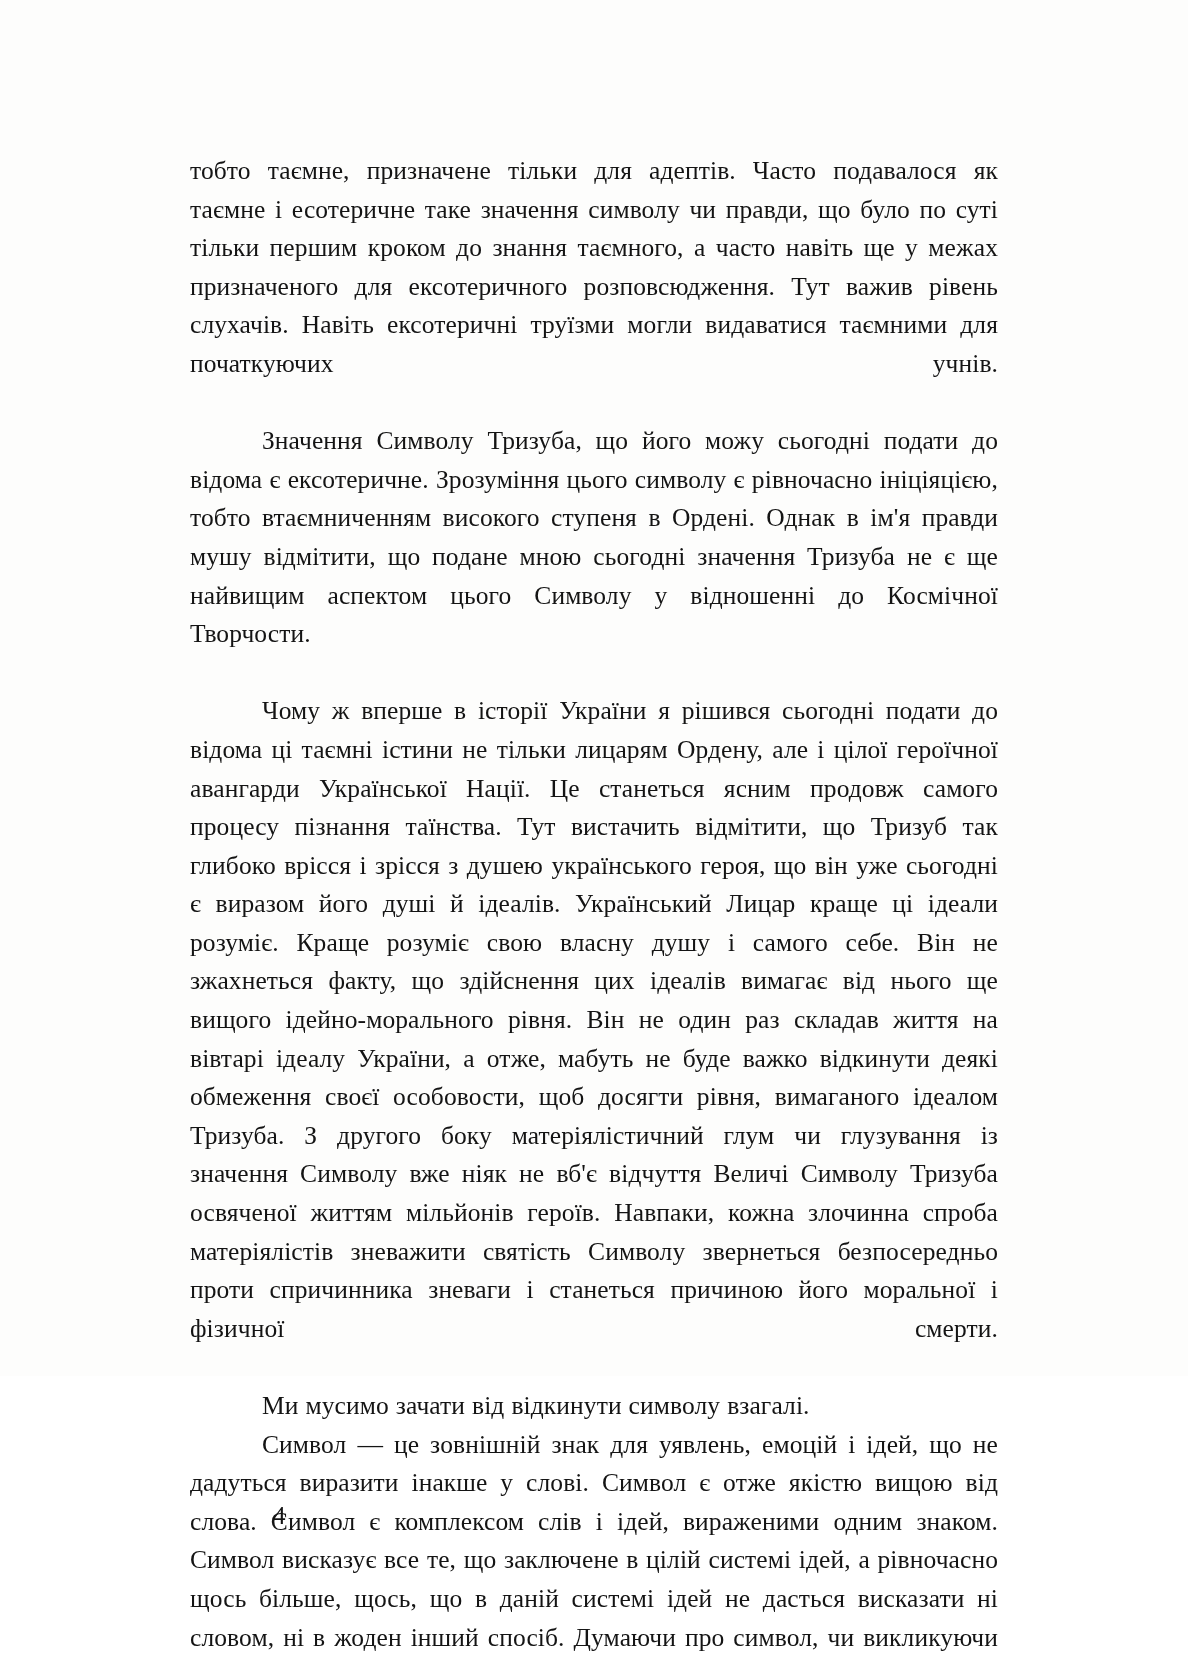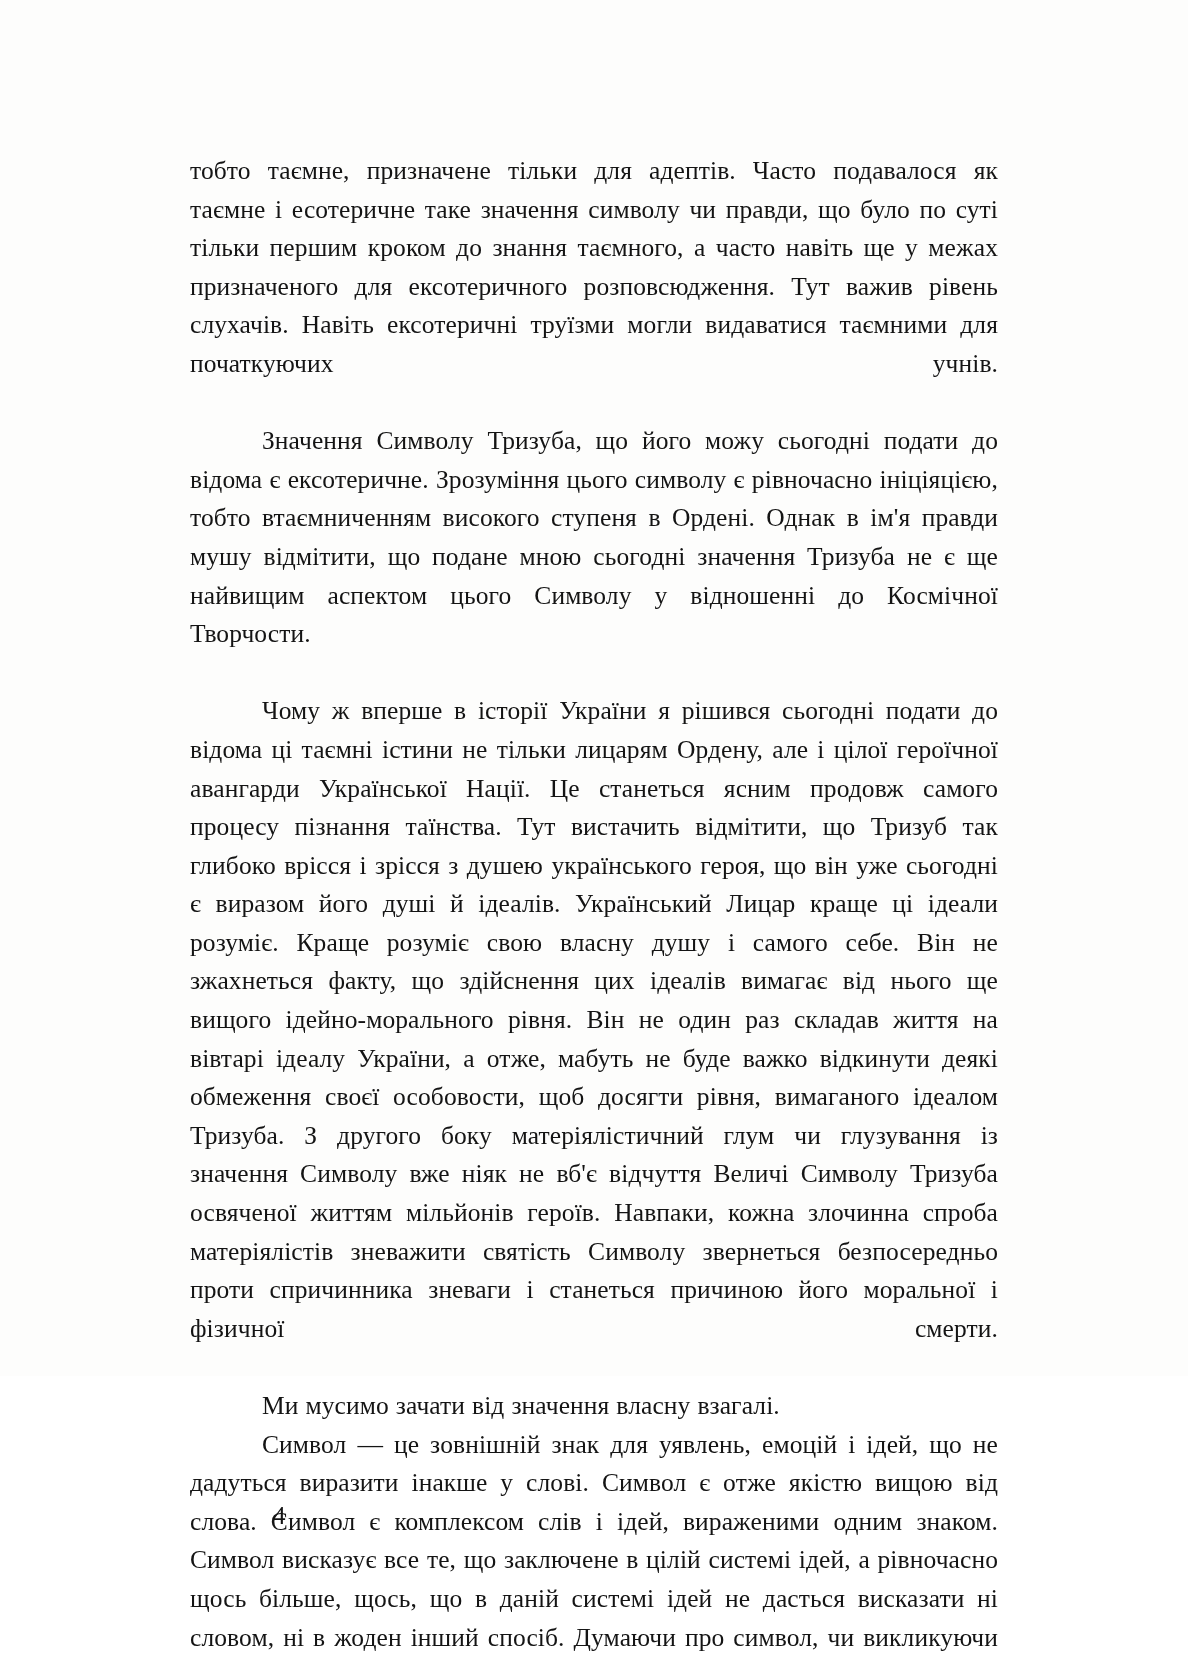--- a/index.html
+++ b/index.html
@@ -81,18 +81,18 @@
 </head>
 <body>
 
 <div class="page">
   <div class="paper-tone"></div>
 
   <div class="text-block">
     <p class="para first">тобто таємне, призначене тільки для адептів. Часто подавалося як таємне і есотеричне таке значення символу чи правди, що було по суті тільки першим кроком до знання таємного, а часто навіть ще у межах призначеного для ексотеричного розповсюдження. Тут важив рівень слухачів. Навіть ексотеричні труїзми могли видаватися таємними для початкуючих учнів.</p>
     <p class="para">Значення Символу Тризуба, що його можу сьогодні подати до відома є ексотеричне. Зрозуміння цього символу є рівночасно ініціяцією, тобто втаємниченням високого ступеня в Ордені. Однак в ім'я правди мушу відмітити, що подане мною сьогодні значення Тризуба не є ще найвищим аспектом цього Символу у відношенні до Космічної Творчости.</p>
     <p class="para">Чому ж вперше в історії України я рішився сьогодні подати до відома ці таємні істини не тільки лицарям Ордену, але і цілої героїчної авангарди Української Нації. Це станеться ясним продовж самого процесу пізнання таїнства. Тут вистачить відмітити, що Тризуб так глибоко врісся і зрісся з душею українського героя, що він уже сьогодні є виразом його душі й ідеалів. Український Лицар краще ці ідеали розуміє. Краще розуміє свою власну душу і самого себе. Він не зжахнеться факту, що здійснення цих ідеалів вимагає від нього ще вищого ідейно-морального рівня. Він не один раз складав життя на вівтарі ідеалу України, а отже, мабуть не буде важко відкинути деякі обмеження своєї особовости, щоб досягти рівня, вимаганого ідеалом Тризуба. З другого боку матеріялістичний глум чи глузування із значення Символу вже ніяк не вб'є відчуття Величі Символу Тризуба освяченої життям мільйонів героїв. Навпаки, кожна злочинна спроба матеріялістів зневажити святість Символу звернеться безпосередньо проти спричинника зневаги і станеться причиною його моральної і фізичної смерти.</p>
-    <p class="para noindent-last">Ми мусимо зачати від значення власну взагалі.</p>
+    <p class="para noindent-last">Ми мусимо зачати від відкинути символу взагалі.</p>
     <p class="para noindent-last">Символ — це зовнішній знак для уявлень, емоцій і ідей, що не дадуться виразити інакше у слові. Символ є отже якістю вищою від слова. Символ є комплексом слів і ідей, вираженими одним знаком. Символ висказує все те, що заключене в цілій системі ідей, а рівночасно щось більше, щось, що в даній системі ідей не дасться висказати ні словом, ні в жоден інший спосіб. Думаючи про символ, чи викликуючи його в нашій свідомості чи теж у магічній дії, ми немов „одним словом" заторкуємо увесь комплекс з усією його ідейно-моральною висотою і глибиною. Через цю свою властивість символ стається святістю</p>
   </div>
 
   <div class="page-number">4</div>
 </div>
 
 </body></html>

